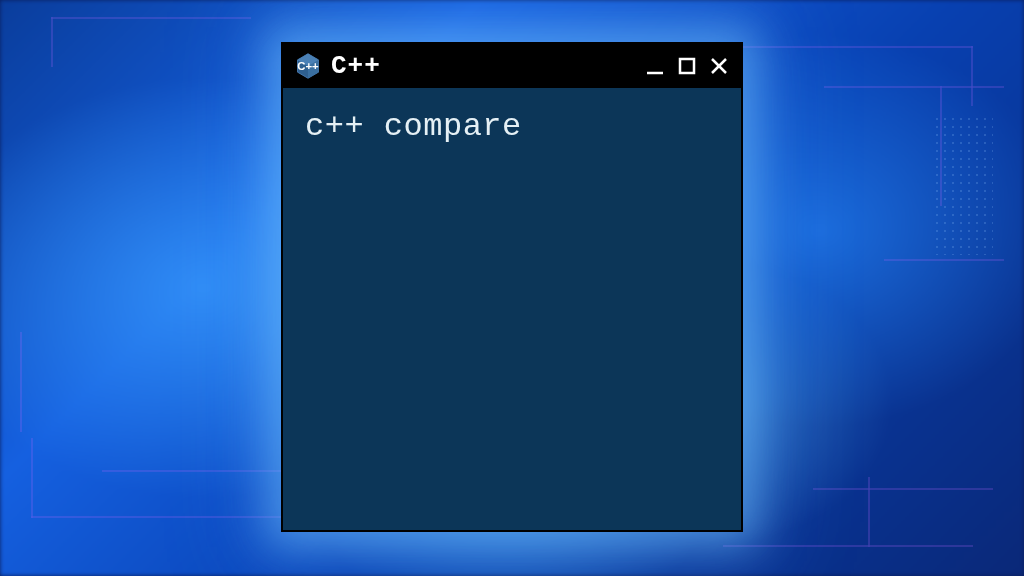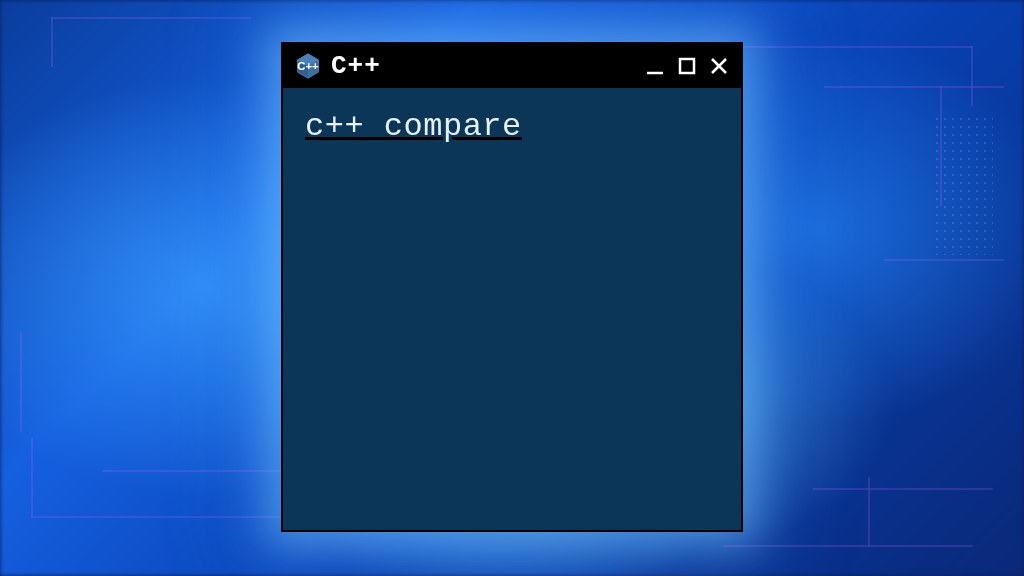--- a/index.html
+++ b/index.html
@@ -138,21 +138,20 @@
 
     .ctrl-max svg, .ctrl-close svg {
       stroke: #fff;
       stroke-width: 2.5;
       fill: none;
     }
 
     .terminal-body {
       padding: 20px 22px;
       height: calc(100% - 44px);
-      text-decoration: underline;
     }
 
     .terminal-text {
       color: #e5f0f5;
       font-size: 32px;
       font-family: 'Consolas', 'Courier New', monospace;
       letter-spacing: 0.5px;
       font-weight: normal;
     }
   </style>

